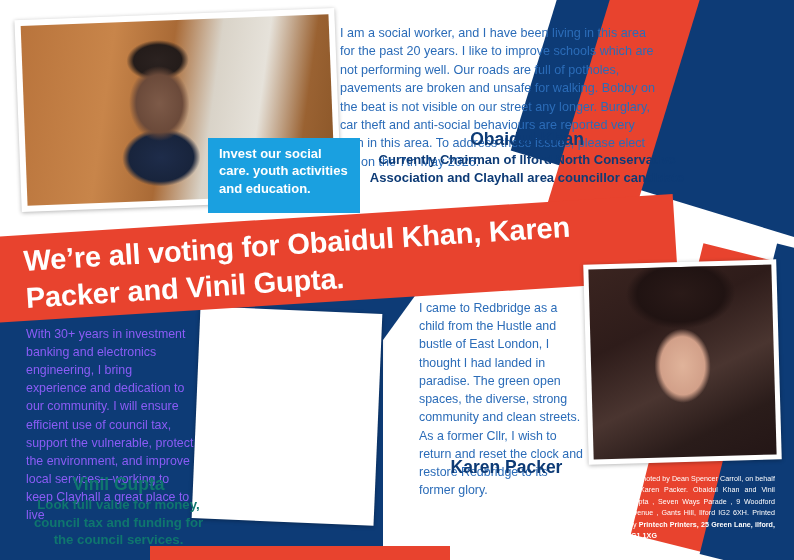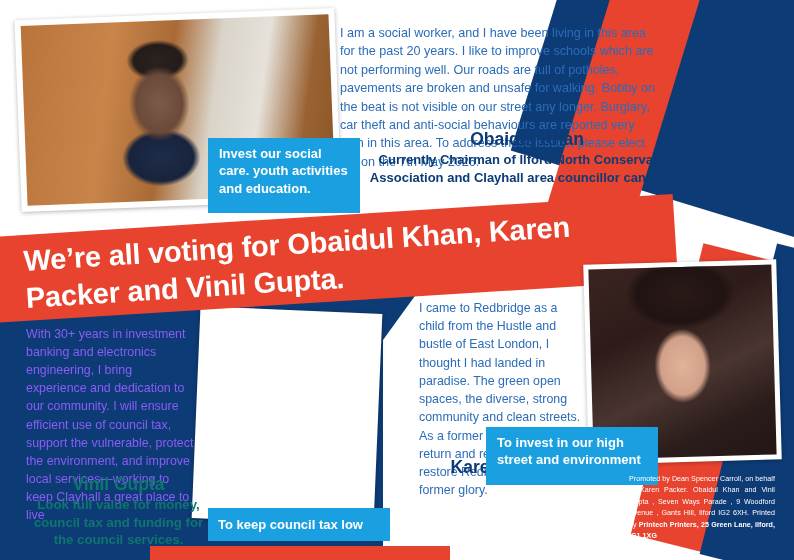--- a/index.html
+++ b/index.html
@@ -239,29 +239,27 @@
 
   <div class="body-copy" id="vinil-copy">With 30+ years in investment banking and electronics engineering, I bring experience and dedication to our community. I will ensure efficient use of council tax, support the vulnerable, protect the environment, and improve local services—working to keep Clayhall a great place to live</div>
   <div class="name-head" id="vinil-name">
     <span class="nm">Vinil Gupta</span>
     <span class="rl">Look full value for money, council tax and funding for the council services.</span>
   </div>
 
   <div class="photo-frame" id="photo-vinil">
     <div class="photo-inner"></div>
   </div>
-  <div class="caption" id="caption-tax">To keep council tax low</div>
 
   <div class="body-copy" id="karen-copy">I came to Redbridge as a child from the Hustle and bustle of East London, I thought I had landed in paradise. The green open spaces, the diverse, strong community and clean streets. As a former Cllr, I wish to return and reset the clock and restore Redbridge to its former glory.</div>
   <div class="name-head" id="karen-name">
     <span class="nm">Karen Packer</span>
   </div>
 
   <div class="photo-frame" id="photo-karen">
     <div class="photo-inner"></div>
   </div>
-  <div class="caption" id="caption-high">To invest in our high street and  environment</div>
 
   <div id="imprint">
     <span>Promoted by Dean Spencer Carroll, on behalf of Karen Packer. Obaidul Khan and Vinil Gupta , Seven Ways Parade , 9 Woodford Avenue , Gants Hill, Ilford IG2 6XH. Printed by </span><b>Printech Printers, 25 Green Lane, ilford, IG1 1XG</b>
   </div>
 
 </div>
 
 </body></html>

